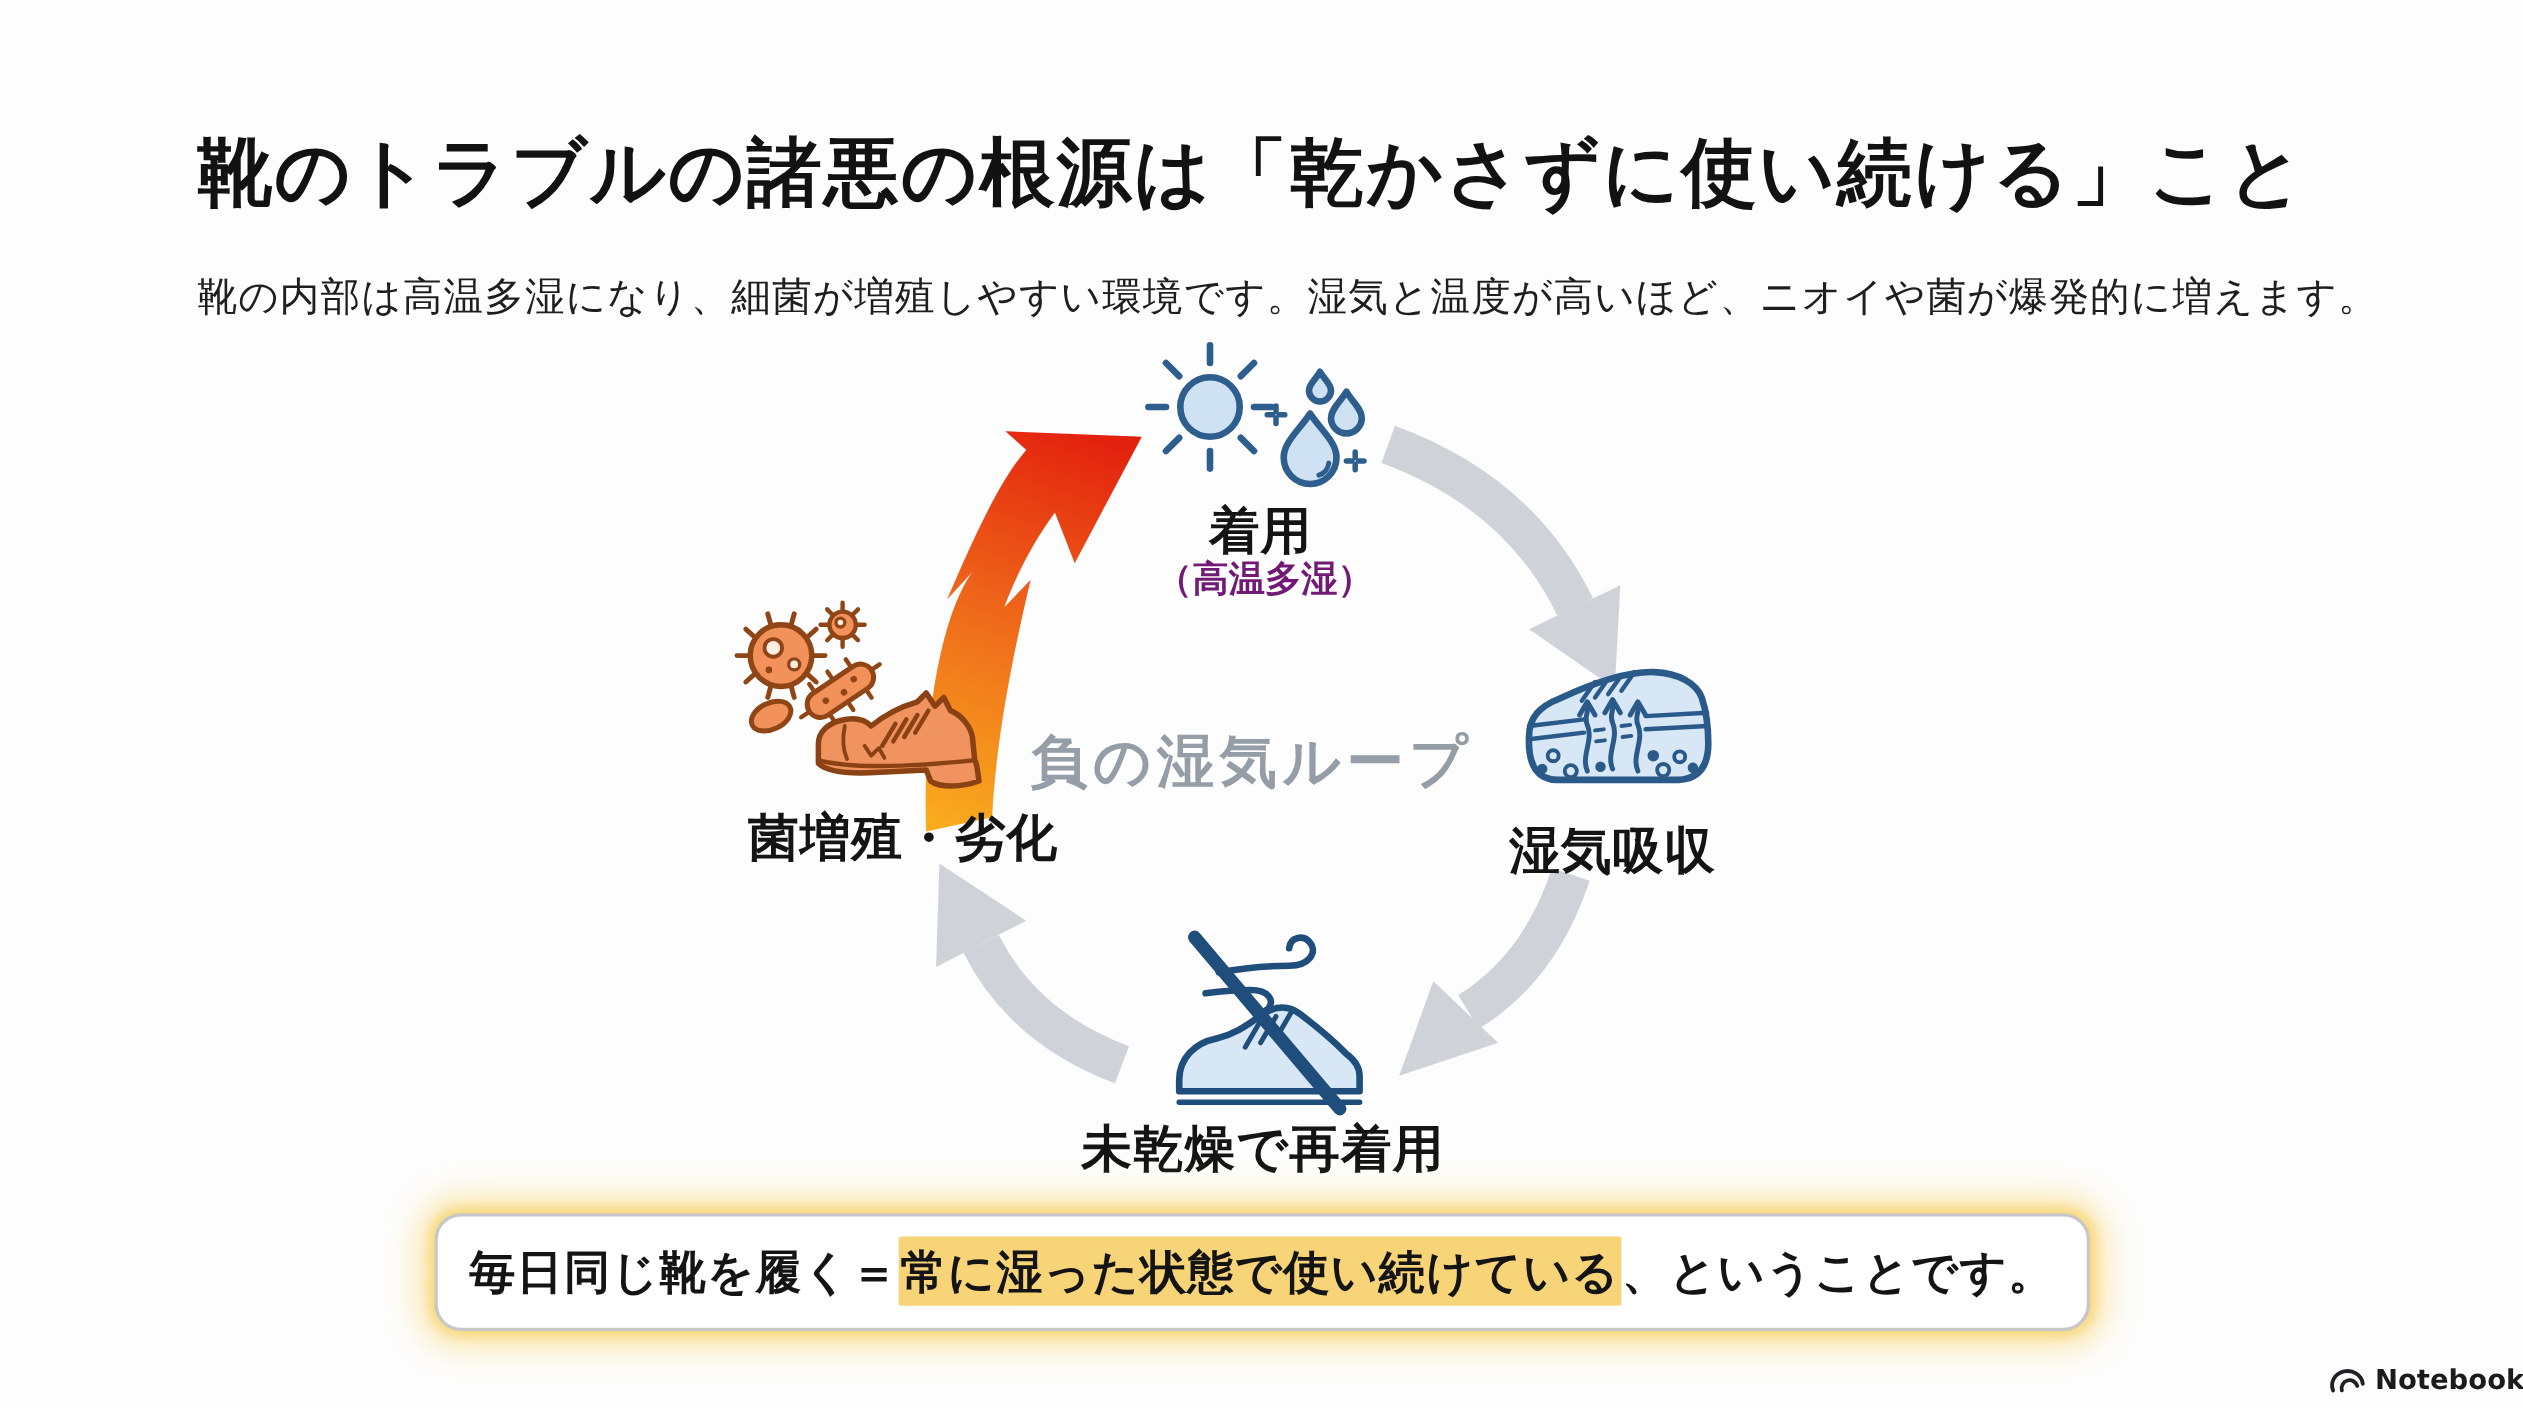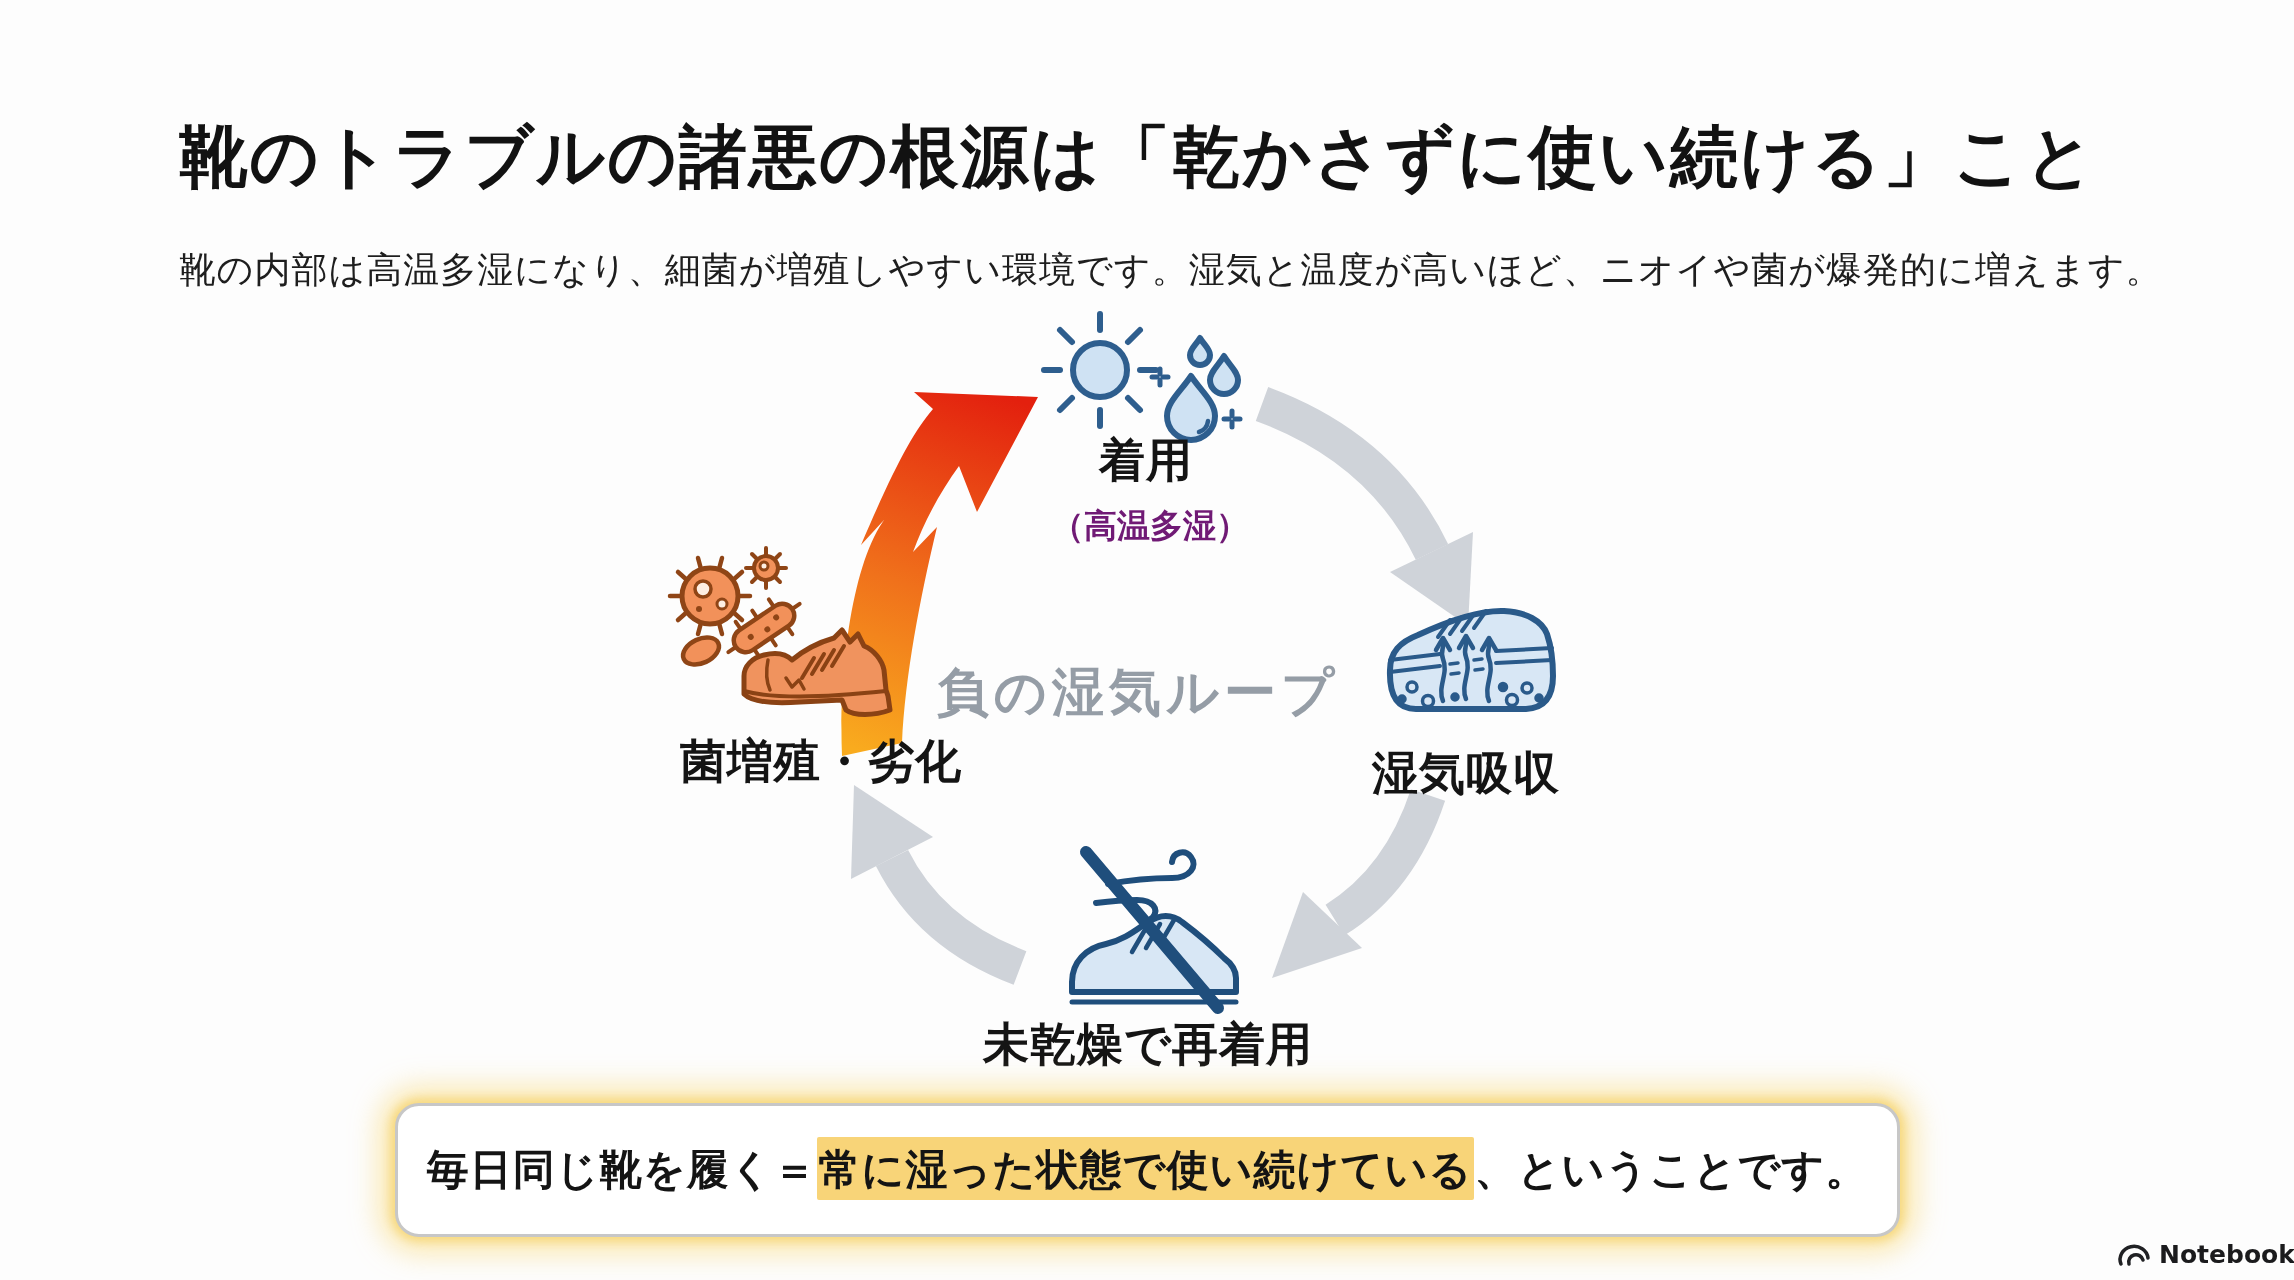--- a/index.html
+++ b/index.html
@@ -3,28 +3,28 @@
 <meta charset="utf-8">
 <style>
   html,body{margin:0;padding:0;background:#ffffff;}
   #page{position:relative;width:2294px;height:1280px;background:#fdfdfd;overflow:hidden;
         font-family:"DejaVu Sans","Liberation Sans",sans-serif;}
   .abs{position:absolute;white-space:nowrap;}
   .cx{transform:translateX(-50%);}
   #title{top:112px;left:1138px;font-size:68px;font-weight:800;color:#121212;letter-spacing:2px;}
   #subtitle{top:246px;left:1171px;font-size:36px;font-weight:500;color:#1e1e1e;letter-spacing:1px;}
   .node-label{font-size:46px;font-weight:800;color:#141414;letter-spacing:1px;}
-  #wear-label{top:430px;left:1146px;}
+  #wear-label{top:452px;left:1146px;}
   #wear-sublabel{top:504px;left:1150px;font-size:33px;font-weight:700;color:#701a75;}
   #absorb-label{top:698px;left:1466px;margin-top:45px;}
   #germs-label{top:731px;left:821px;text-align:right;}
   #rewear-label{top:1014px;left:1148px;}
   #center-label{top:658px;left:1138px;font-size:52px;font-weight:800;color:#959da6;letter-spacing:5px;}
   #svg-layer{position:absolute;top:0;left:0;}
-  #callout{position:absolute;left:395px;top:1103px;width:1505px;height:134px;background:#ffffff;
+  #callout{position:absolute;left:395px;top:1103px;width:1505px;height:107px;background:#ffffff;
            border:3px solid #c7c7c7;border-radius:24px;box-sizing:border-box;
            box-shadow:0 0 10px 4px rgba(246,214,118,0.9),0 0 28px 16px rgba(249,224,148,0.75);
            display:flex;align-items:center;justify-content:center;}
   #callout .line{font-size:42px;font-weight:800;color:#141414;letter-spacing:1px;white-space:nowrap;}
   #callout .hl{background:#f8d478;padding:8px 2px 6px 2px;border-radius:2px;}
   #brand{position:absolute;top:1240px;left:2118px;display:flex;align-items:center;gap:7px;}
   #brand .brand-text{font-size:25px;font-weight:700;color:#1b1b1d;letter-spacing:0px;}
 </style>
 </head>
 <body>

